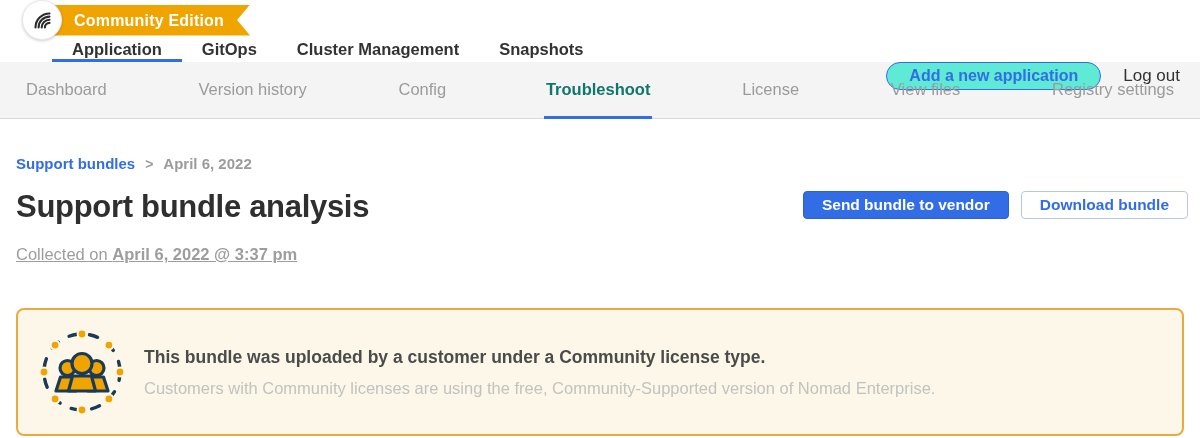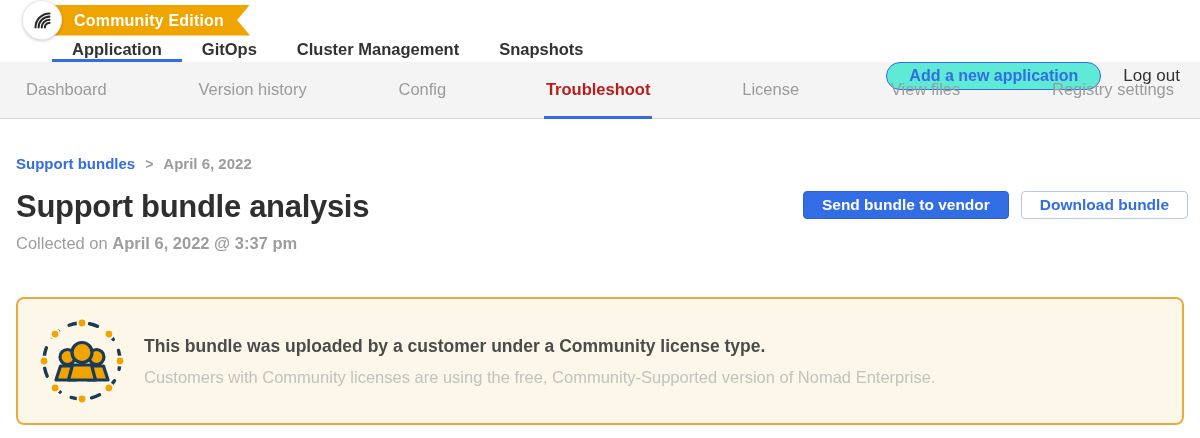--- a/index.html
+++ b/index.html
@@ -82,38 +82,38 @@
   .sub-tab {
     display: flex; align-items: center;
     font-size: 16.5px;
     font-weight: 500;
     color: #9b9b9b;
     border-bottom: 3px solid transparent;
     margin-bottom: -1px;
     padding: 0 2px;
     cursor: pointer;
   }
-  .sub-tab.active { color: #b91c1c; font-weight: 600; border-bottom-color: #326de6; margin-left: 8px; }
+  .sub-tab.active { color: #0f766e; font-weight: 600; border-bottom-color: #326de6; margin-left: 8px; }
 
   
   .content { padding: 36px 16px 0 16px; }
   .breadcrumb { display: flex; align-items: center; gap: 10px; font-size: 15px; font-weight: 700; }
   .breadcrumb .crumb-link { color: #326de6; cursor: pointer; }
   .breadcrumb .sep { color: #9b9b9b; font-size: 14px; }
   .breadcrumb .crumb-current { color: #9b9b9b; }
 
   .title-row { display: flex; align-items: flex-start; margin-top: 17px; }
   .title-block { flex: 1; }
   .page-title {
     font-size: 31px;
     font-weight: 700;
     color: #2f2f2f;
     letter-spacing: -.3px;
   }
-  .collected { margin-top: 9px; font-size: 16.5px; color: #9d9d9d; }
+  .collected { margin-top: 20px; font-size: 16.5px; color: #9d9d9d; text-decoration: underline; }
   .collected b { font-weight: 700; }
 
   .action-btns { display: flex; gap: 12px; padding-top: 2px; }
   .btn {
     height: 28px;
     border-radius: 4px;
     font-family: inherit;
     font-size: 15.5px;
     font-weight: 700;
     padding: 0 18px;

